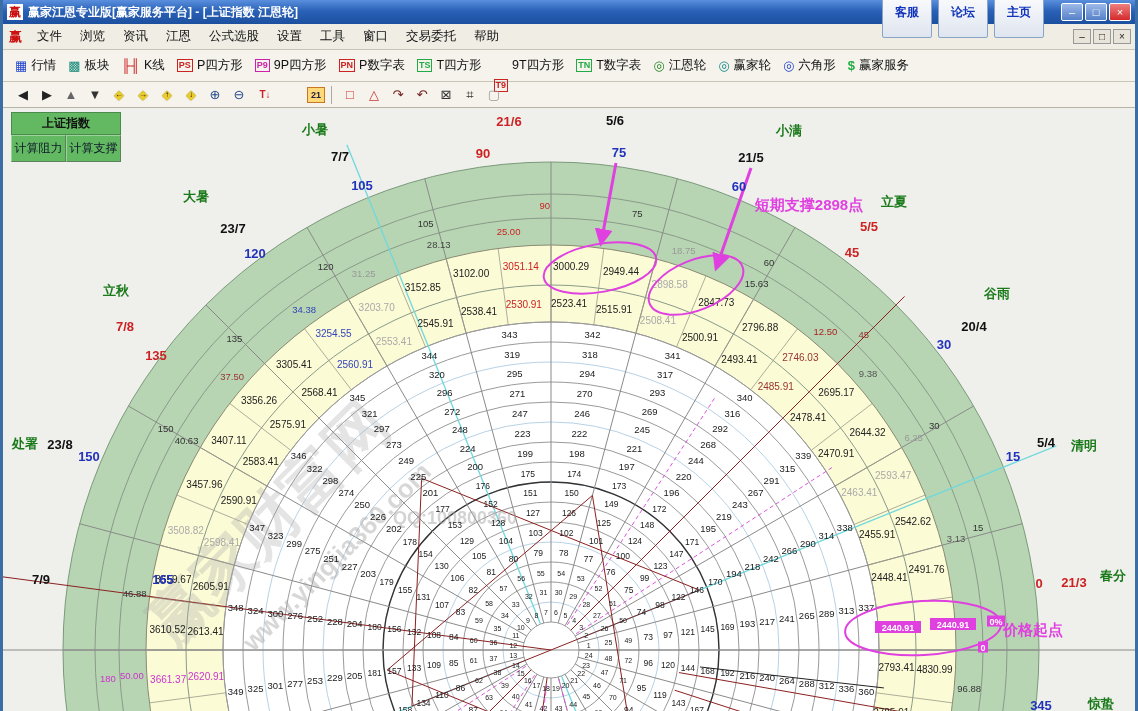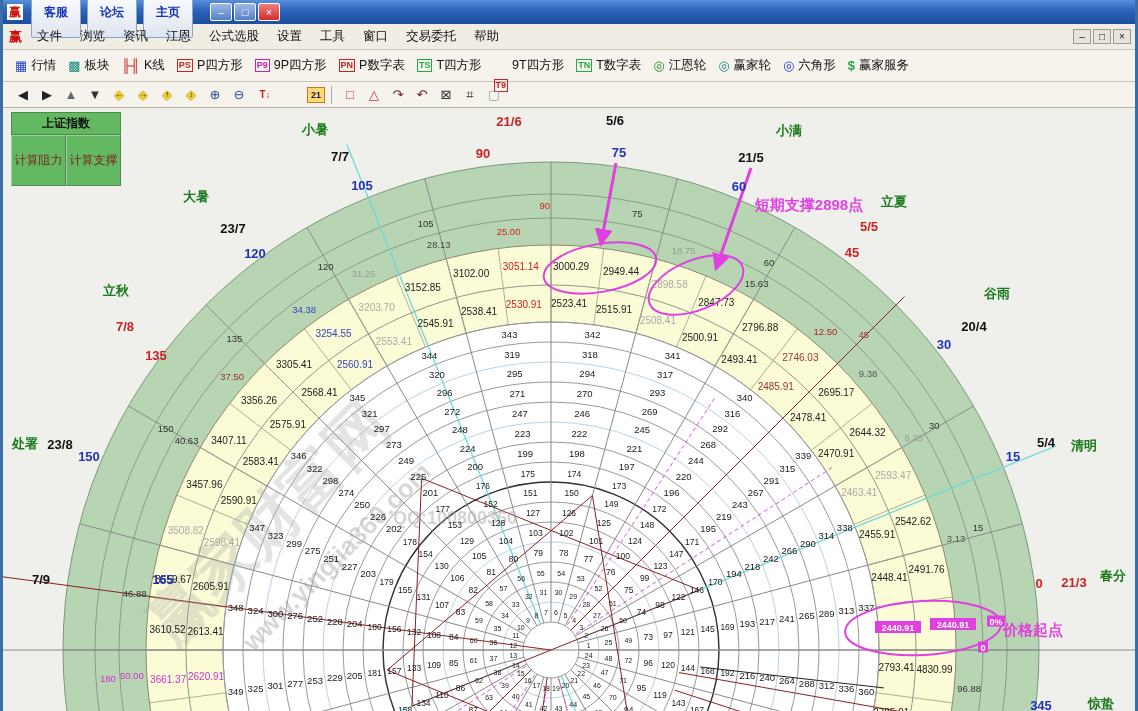--- a/index.html
+++ b/index.html
@@ -37,29 +37,30 @@
 
   
   #chart { position:absolute; left:0; top:108px; width:1132px; height:603px; background:#efefec; overflow:hidden; }
   #wheel-svg { position:absolute; left:0; top:0; }
 
   
   #panel { position:absolute; left:8px; top:4px; width:110px; font-size:12px; z-index:5; }
   .panel-header { background:#62b962; color:#111; text-align:center; font-weight:bold; padding:2px 0; border:1px solid #4a8a4a; }
   .panel-row { background:#a9cdf0; color:#cc1111; padding:2px 2px; border:1px solid #88a8cc; border-top:none; white-space:nowrap; overflow:hidden; }
   .panel-btns { display:flex; }
-  .panel-btn { flex:1; background:#62b962; color:#7f1d1d; text-align:center; padding:16px 0; border:1px outset #9ad49a; cursor:pointer; }
+  .panel-btn { flex:1; background:#62b962; color:#0f172a; text-align:center; padding:4px 0; border:1px outset #9ad49a; cursor:pointer; }
 </style>
 </head>
 <body>
 
 <div id="app">
 
   <div class="titlebar">
     <div class="app-icon">赢</div>
+    <div class="title-text">赢家江恩专业版[赢家服务平台] - [上证指数 江恩轮]</div>
     <div id="quick-btns" style="display:flex;">
         <div class="quick-btn">客服</div>
         <div class="quick-btn">论坛</div>
         <div class="quick-btn">主页</div>
       </div>
     <div class="win-btns" id="win-btns">
         <div class="win-btn">–</div>
         <div class="win-btn">□</div>
         <div class="win-btn close">×</div>
       </div>

